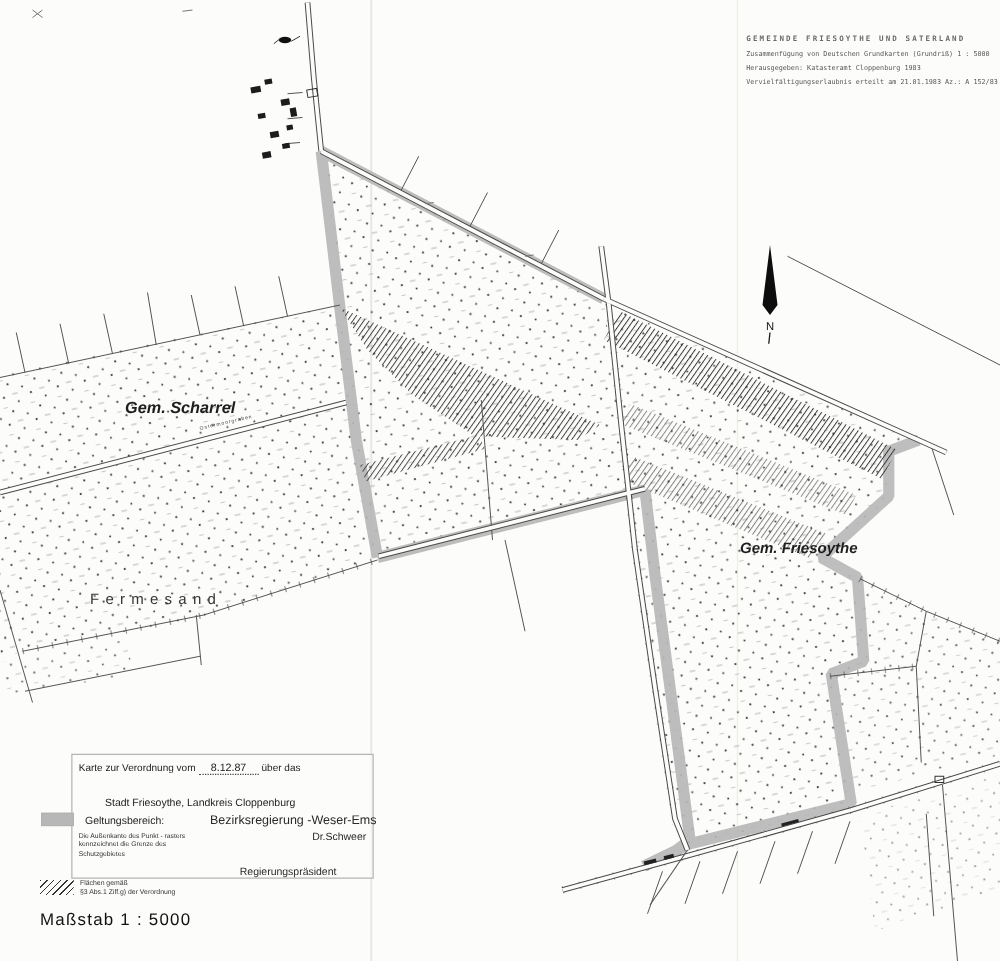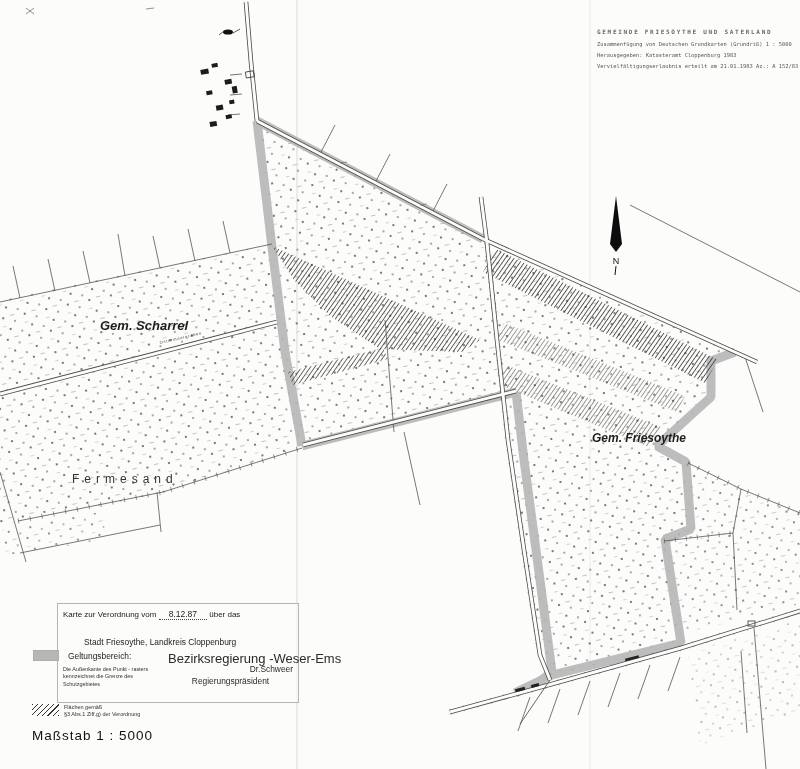--- a/index.html
+++ b/index.html
@@ -14,23 +14,23 @@
   
   .legend-box{position:absolute;left:57px;top:603px;width:240px;height:98px;
               border:1px solid #b5b5b2;background:rgba(252,252,250,.65);}
   .lg{position:absolute;white-space:nowrap;}
   .lg-intro{left:63px;top:609px;font-size:8px;color:#222;}
   .lg-intro .date{border-bottom:1px dotted #444;padding:0 10px;font-size:8.5px;}
   .lg-title{left:62px;top:621px;font-size:10.4px;font-weight:bold;letter-spacing:-.1px;color:#111;}
   .lg-sub{left:66px;top:637px;font-size:8.4px;color:#222;margin-left:18px;}
   .lg-scope{left:68px;top:651px;font-size:8.4px;color:#222;}
   .lg-note{left:63px;top:666px;width:94px;font-size:5.4px;line-height:1.35;color:#333;white-space:normal;}
-  .lg-auth{left:168px;top:651px;font-size:13px;}
+  .lg-auth{left:168px;top:651px;font-size:10px;}
   .lg-signer{left:168px;top:664px;width:125px;text-align:right;font-size:8.4px;}
-  .lg-signer2{left:168px;top:676px;width:125px;text-align:center;font-size:8.4px;}
+  .lg-signer2{left:168px;top:692px;width:125px;text-align:center;font-size:8.4px;}
   .swatch-gray{position:absolute;left:33px;top:650px;width:26px;height:11px;background:#b7b7b7;
                box-shadow:inset 0 0 0 .5px #a5a5a5;}
   .swatch-hatch{position:absolute;left:32px;top:704px;width:27px;height:12px;
                 background:repeating-linear-gradient(135deg,#333 0,#333 .8px,transparent .8px,transparent 3.8px);}
   .lg-hatchlbl{left:64px;top:704px;font-size:5.5px;line-height:1.3;color:#333;}
   .lg-scale{left:32px;top:728px;font-size:13.5px;font-weight:500;letter-spacing:1px;color:#111;}
 </style>
 </head>
 <body>
 

